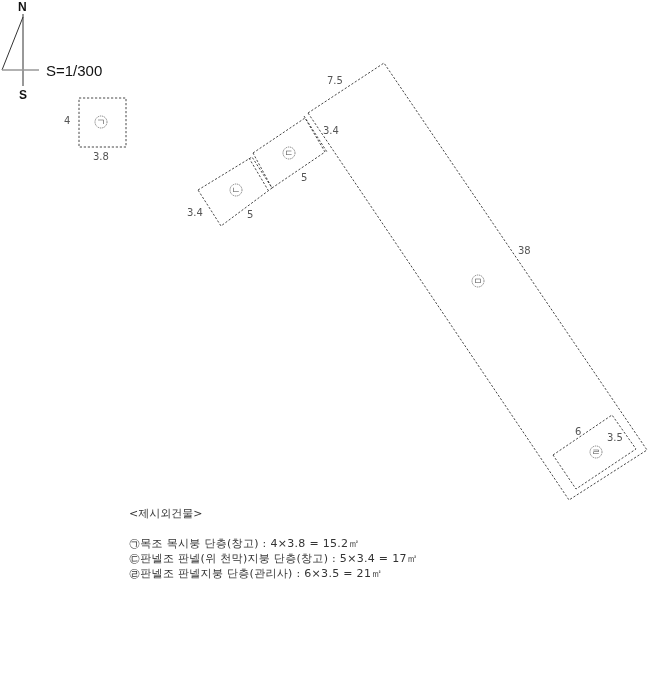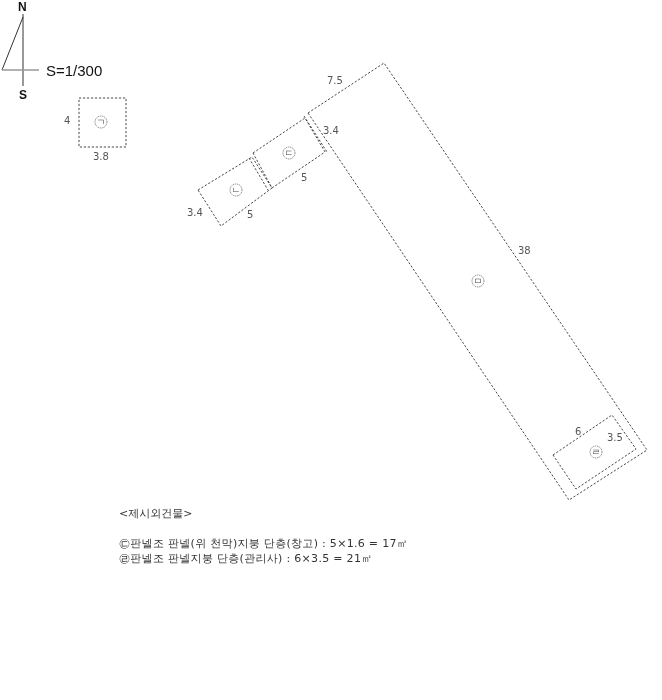--- a/index.html
+++ b/index.html
@@ -7,21 +7,21 @@
            font-family: "DejaVu Sans", sans-serif; color: #222; }
     svg#plan { position: absolute; left: 0; top: 0; }
     .dash { fill: none; stroke: #333; stroke-width: 0.9; stroke-dasharray: 2.2 1.8; }
     .solid { fill: none; stroke: #333; stroke-width: 1; }
     .gray { fill: none; stroke: #999; stroke-width: 1.3; }
     .dim { font-family: "DejaVu Sans", sans-serif; font-size: 10px; fill: #555; }
     .lbl { font-family: "DejaVu Sans", sans-serif; font-size: 9px; fill: #444; text-anchor: middle; dominant-baseline: central; }
     .circ { fill: none; stroke: #555; stroke-width: 0.7; stroke-dasharray: 1.4 0.8; }
     .north { font-family: "Liberation Sans", sans-serif; font-size: 12px; font-weight: bold; fill: #111; }
     .scale { font-family: "Liberation Sans", sans-serif; font-size: 15px; fill: #111; }
-    .legend { position: absolute; left: 119px; top: 508px; font-size: 11px; line-height: 1; color: #333; }
+    .legend { position: absolute; left: 129px; top: 508px; font-size: 11px; line-height: 1; color: #333; }
     .legend .title { margin-bottom: 17px; height: 13px; }
     .legend .row { height: 15px; white-space: nowrap; letter-spacing: 0.3px; }
   </style>
 </head>
 <body>
 
 <svg id="plan" width="662" height="700" viewBox="0 0 662 700">
 
   <g>
     <line class="solid" x1="23" y1="14" x2="23" y2="86"></line>
@@ -70,15 +70,16 @@
     <polygon class="dash" points="553,455 612,415 636,449 576,489"></polygon>
     <circle class="circ" cx="596" cy="452" r="6"></circle>
     <text class="lbl" x="596" y="452">ㄹ</text>
     <text class="dim" x="575" y="435">6</text>
     <text class="dim" x="607" y="441">3.5</text>
   </g>
 </svg>
 
 <div class="legend">
   <div class="title">&lt;제시외건물&gt;</div>
-  <div class="row">㉢판넬조 판넬(위 천막)지붕 단층(창고) : 5×1.6 = 17㎡</div>
+  <div class="row">㉠목조 목시붕 단층(창고) : 4×3.8 = 15.2㎡</div>
+  <div class="row">㉢판넬조 판넬(위 천막)지붕 단층(창고) : 5×3.4 = 17㎡</div>
   <div class="row">㉣판넬조 판넬지붕 단층(관리사) : 6×3.5 = 21㎡</div>
 </div>
 
 </body></html>

